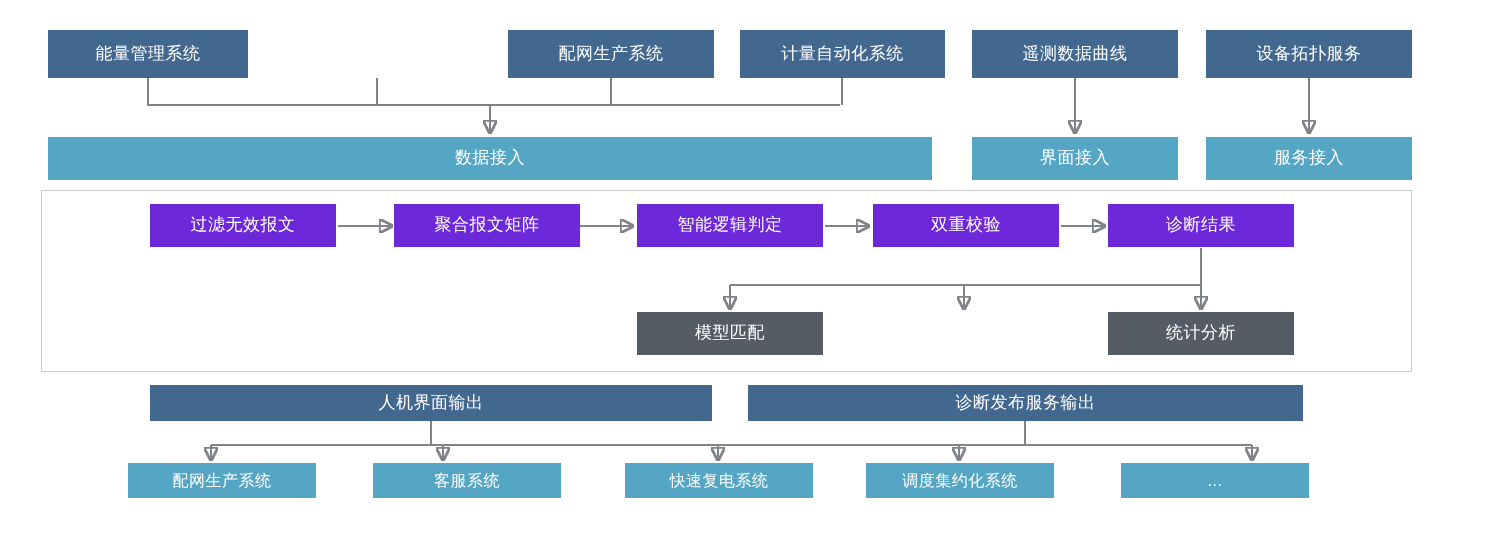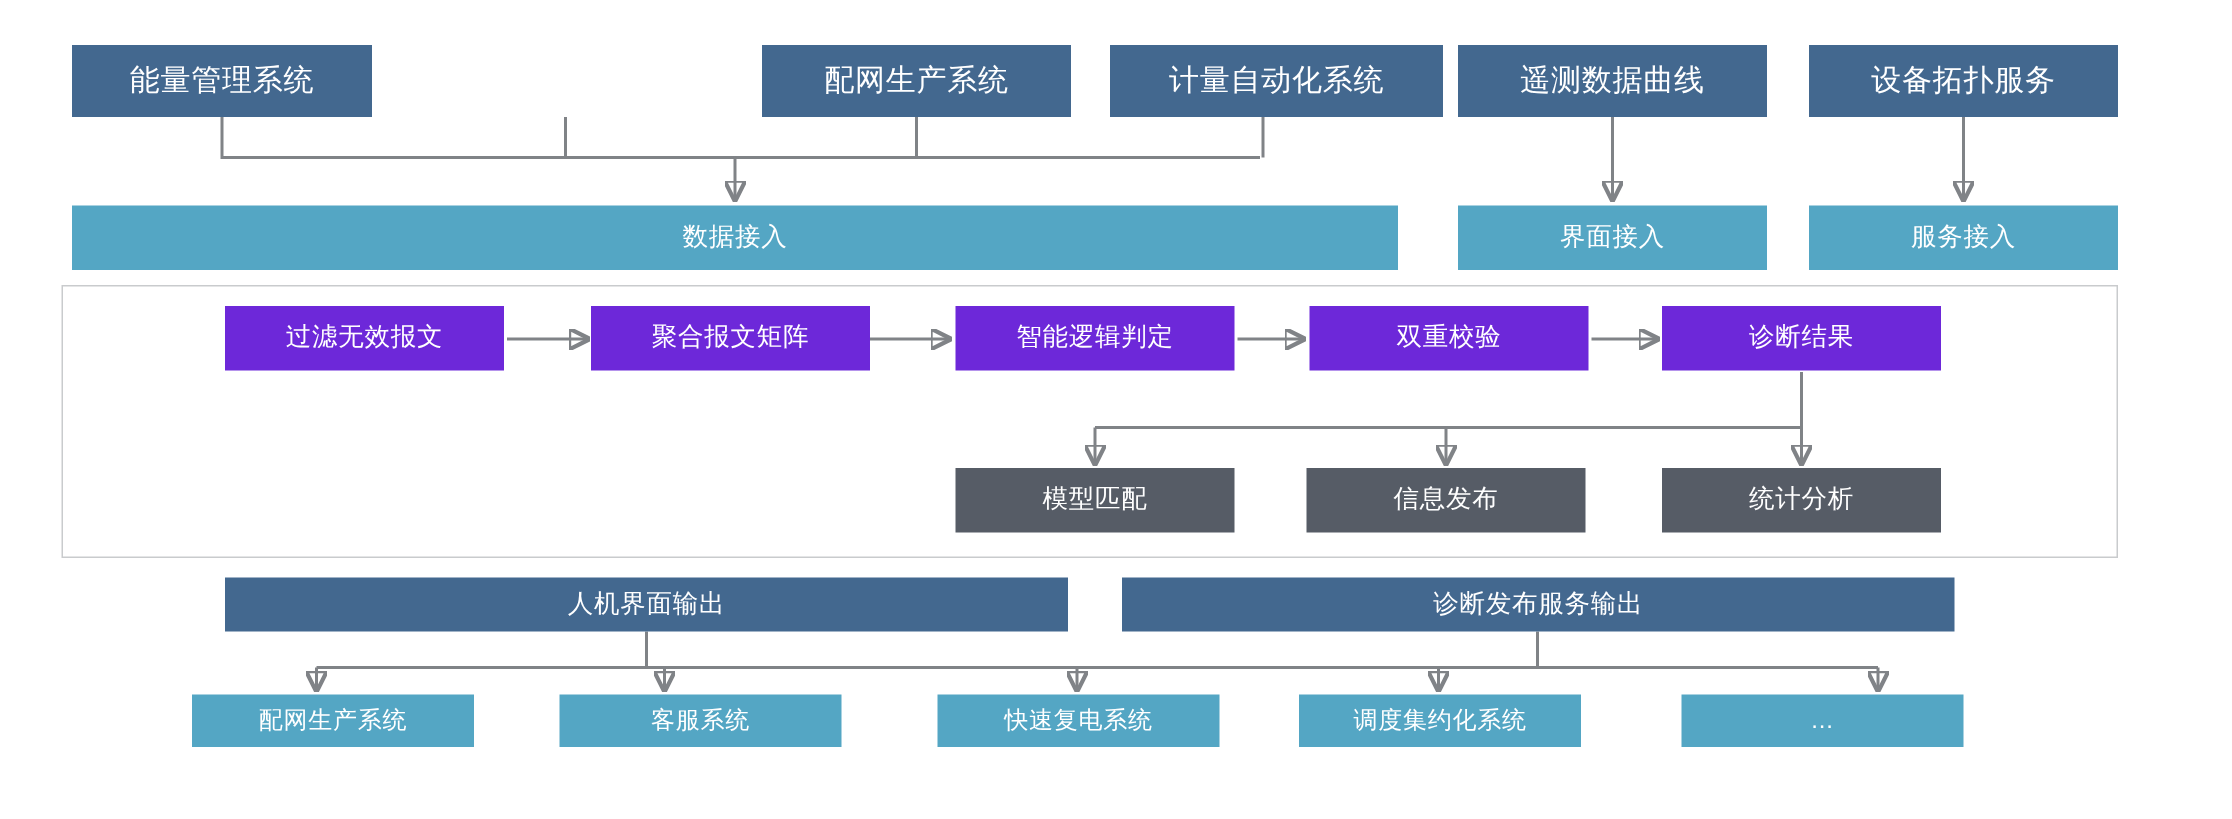--- a/index.html
+++ b/index.html
@@ -14,21 +14,21 @@
   .box{
     position:absolute;
     display:flex;align-items:center;justify-content:center;
     color:#ffffff;
     text-align:center;
     line-height:1.1;
     letter-spacing:.5px;
     box-sizing:border-box;
     white-space:nowrap;
   }
-  .src-box{background:#43688f;font-size:20px;}
+  .src-box{background:#43688f;font-size:17px;}
   .access-bar{background:#54a6c4;font-size:17px;}
   .proc-box{background:#6d28d9;font-size:17px;}
   .gray-box{background:#565c66;font-size:17px;}
   .out-bar{background:#43688f;font-size:17px;}
   .leaf-box{background:#54a6c4;font-size:16px;}
 
   .frame{
     position:absolute;
     border:1.5px solid #c9cbcd;
     box-sizing:border-box;
@@ -87,21 +87,21 @@
     <path d="M 959 445 L 959 460" marker-end="url(#arrow)"></path>
     <path d="M 1252 445 L 1252 460" marker-end="url(#arrow)"></path>
   </svg>
 
   <div class="box src-box" style="left:48px;top:30px;width:200px;height:48px;">
     <span>能量管理系统</span>
   </div>
   <div class="box src-box" style="left:508px;top:30px;width:206px;height:48px;">
     <span>配网生产系统</span>
   </div>
-  <div class="box src-box" style="left:740px;top:30px;width:222px;height:48px;">
+  <div class="box src-box" style="left:740px;top:30px;width:205px;height:48px;">
     <span>计量自动化系统</span>
   </div>
   <div class="box src-box" style="left:972px;top:30px;width:206px;height:48px;">
     <span>遥测数据曲线</span>
   </div>
   <div class="box src-box" style="left:1206px;top:30px;width:206px;height:48px;">
     <span>设备拓扑服务</span>
   </div>
 
   <div class="box access-bar" style="left:48px;top:137px;width:884px;height:43px;">
@@ -128,23 +128,20 @@
   <div class="box proc-box" style="left:873px;top:204px;width:186px;height:43px;">
     <span>双重校验</span>
   </div>
   <div class="box proc-box" style="left:1108px;top:204px;width:186px;height:43px;">
     <span>诊断结果</span>
   </div>
 
   <div class="box gray-box" style="left:637px;top:312px;width:186px;height:43px;">
     <span>模型匹配</span>
   </div>
-  <div class="box gray-box" style="left:871px;top:312px;width:186px;height:43px;">
-    <span>信息发布</span>
-  </div>
   <div class="box gray-box" style="left:1108px;top:312px;width:186px;height:43px;">
     <span>统计分析</span>
   </div>
 
   <div class="box out-bar" style="left:150px;top:385px;width:562px;height:36px;">
     <span>人机界面输出</span>
   </div>
   <div class="box out-bar" style="left:748px;top:385px;width:555px;height:36px;">
     <span>诊断发布服务输出</span>
   </div>

